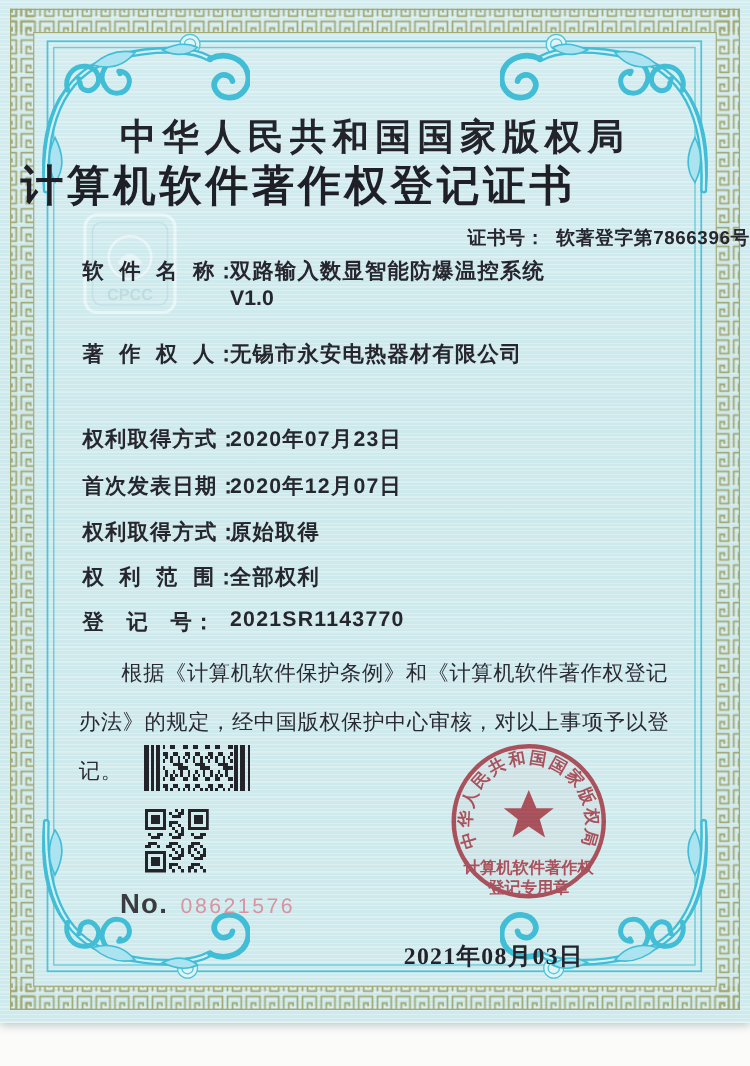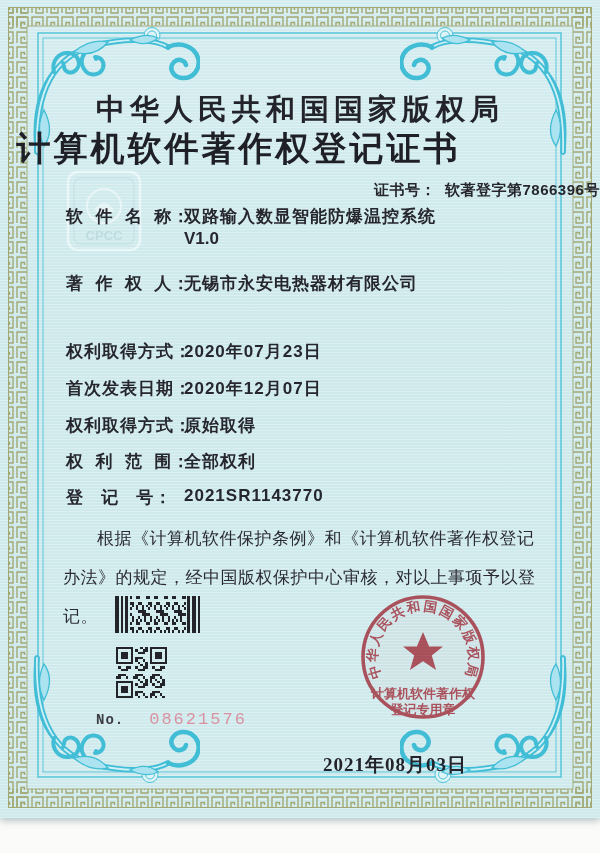--- a/index.html
+++ b/index.html
@@ -39,26 +39,26 @@
   .field .fvalue{position:absolute;left:118px;top:0;white-space:nowrap;letter-spacing:1px;}
   .field .fvalue2{position:absolute;left:118px;top:24px;white-space:nowrap;}
   .statement{
     left:63px;top:519px;width:484px;font-size:17px;color:#2a2a33;
     line-height:39px;text-indent:2em;letter-spacing:.5px;font-weight:500;font-family:Liberation Serif, serif;
   }
   .barcode{left:115px;top:596px;}
   .qrcode{left:116px;top:647px;}
   .serial{left:96px;top:710px;white-space:nowrap;}
   .serial .no{
-    font-family:Liberation Mono, monospace;
-    font-size:14px;font-weight:700;color:#3b3b42;letter-spacing:1px;
+    font-family:Liberation Sans, sans-serif;
+    font-size:22px;font-weight:700;color:#3b3b42;letter-spacing:1px;
   }
   .serial .digits{
-    font-family:Liberation Mono, monospace;
-    font-size:17px;color:#d992a0;letter-spacing:2px;margin-left:25px;
+    font-family:Liberation Sans, sans-serif;
+    font-size:17px;color:#d992a0;letter-spacing:2px;margin-left:10px;
   }
   .seal{left:341px;top:575px;opacity:.92;mix-blend-mode:multiply;}
   .issue-date{
     left:323px;top:752px;width:200px;text-align:left;
     font-family:"Liberation Serif","DejaVu Serif",serif;
     font-size:19px;font-weight:700;color:#23232b;letter-spacing:1px;
   }
 </style>
 </head>
 <body>

